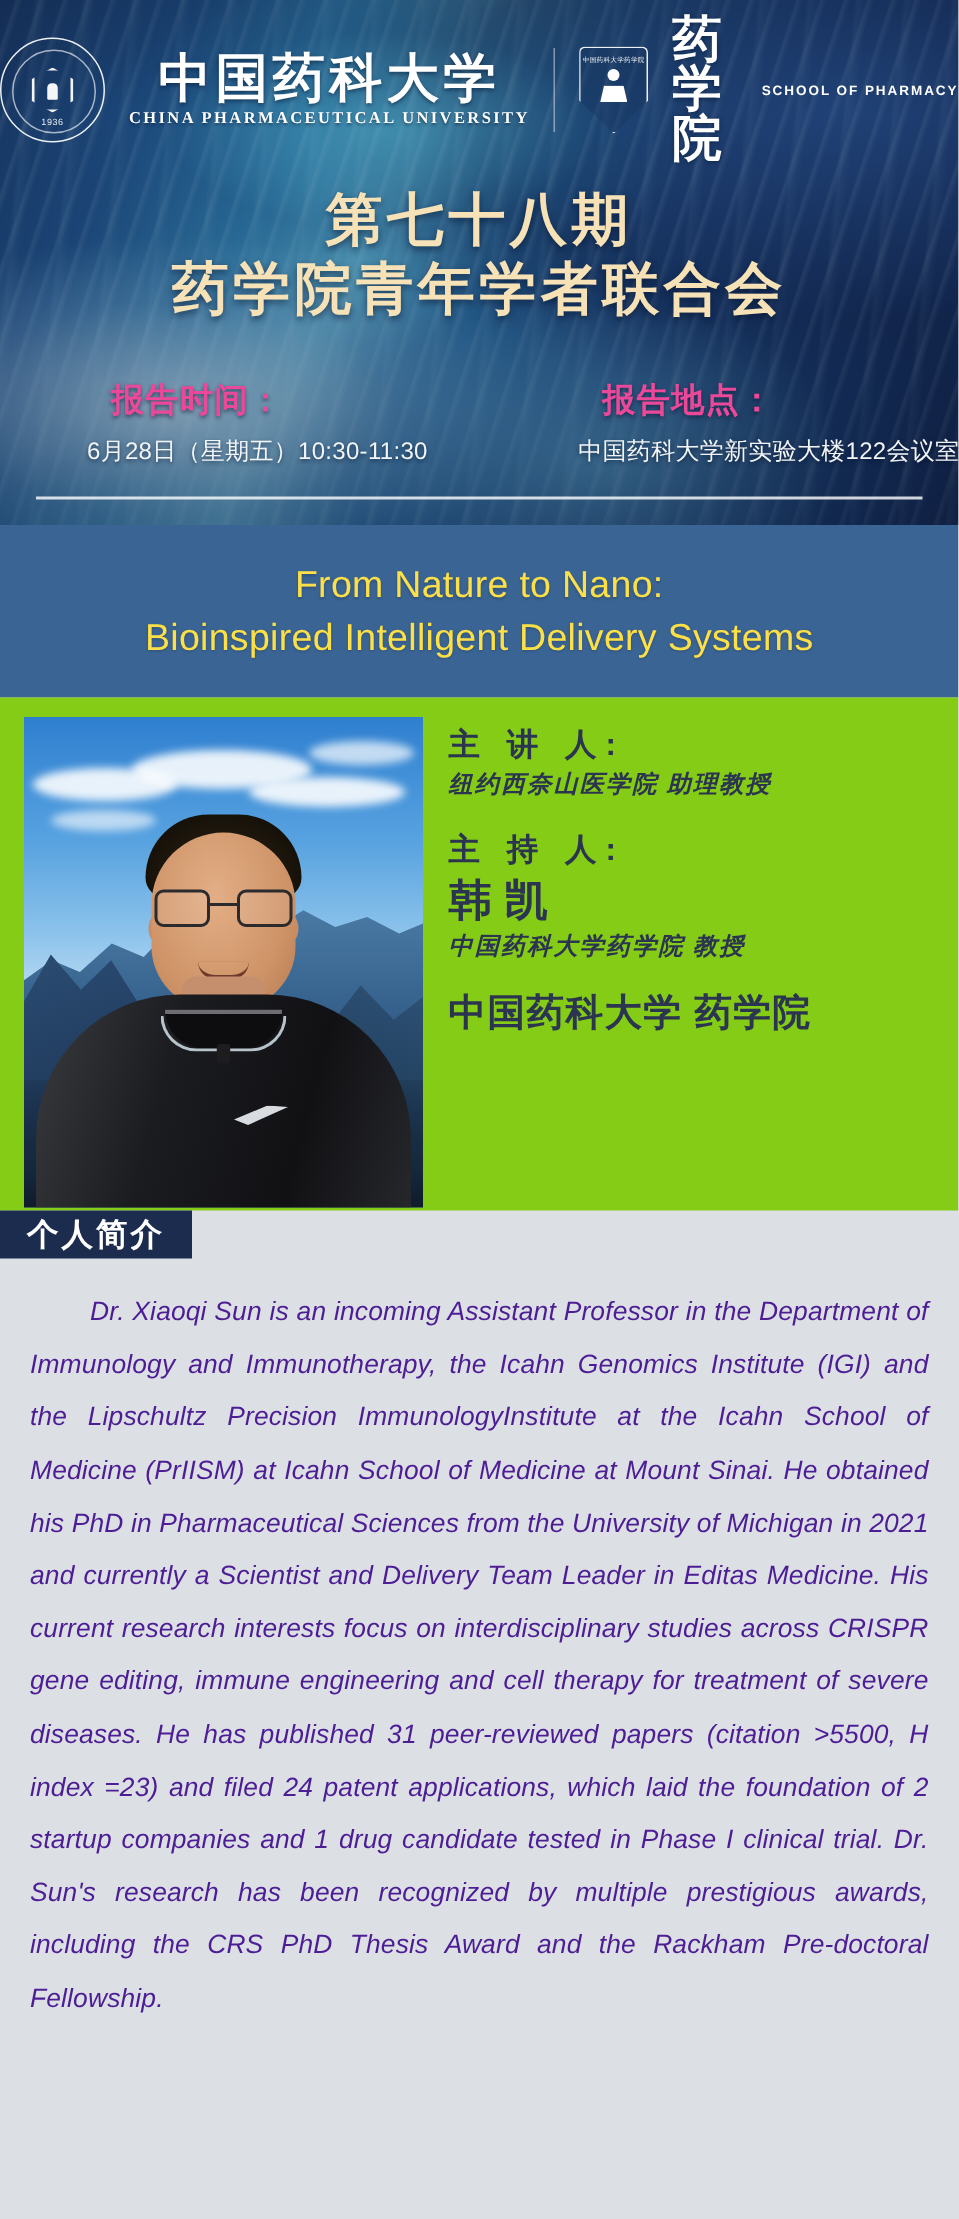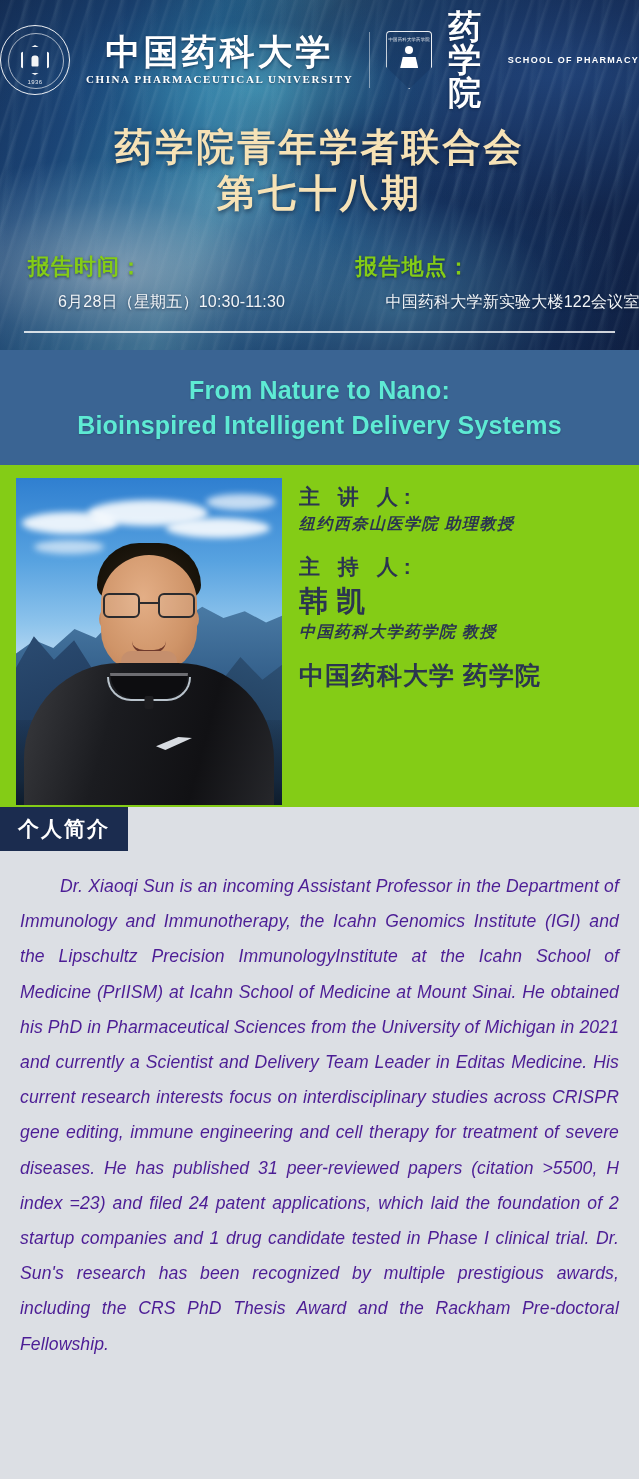--- a/index.html
+++ b/index.html
@@ -241,24 +241,25 @@
     left: 0;
     width: 639px;
     padding: 0 28px;
     display: flex;
   }
   .meta-col { width: 50%; }
   .meta-col.right { padding-left: 36px; }
   .meta-label {
     font-size: 22px;
     font-weight: 700;
-    color: #84cc16;
+    color: #ec4899;
     letter-spacing: 1px;
     line-height: 30px;
     text-shadow: 0 1px 3px rgba(5,18,45,0.6);
+    margin-left: 46px;
   }
   .meta-value {
     margin-top: 9px;
     font-size: 16px;
     font-weight: 400;
     color: #f2f5f8;
     letter-spacing: 0.2px;
     line-height: 22px;
     white-space: nowrap;
     text-shadow: 0 1px 3px rgba(5,18,45,0.6);
@@ -279,23 +280,23 @@
     width: 639px;
     height: 115px;
     background: #3a6493;
     display: flex;
     align-items: center;
     justify-content: center;
     padding: 0 6px;
   }
   .talk-title {
     text-align: center;
-    color: #5eead4;
+    color: #fde047;
     font-size: 25px;
-    font-weight: 700;
+    font-weight: 400;
     line-height: 35px;
     letter-spacing: 0.2px;
     text-shadow: 0 1px 2px rgba(0,0,0,0.2);
   }
 
   
   .speaker-section {
     position: relative;
     width: 639px;
     height: 342px;
@@ -507,21 +508,21 @@
     color: #2b3550;
     line-height: 34px;
     letter-spacing: 1px;
   }
 
   
   .bio-tag {
     position: relative;
     margin-left: 0;
     width: 128px;
-    height: 44px;
+    height: 32px;
     background: #1b2c4f;
     display: flex;
     align-items: center;
     justify-content: center;
   }
   .bio-tag-text {
     color: #ffffff;
     font-size: 21px;
     font-weight: 700;
     letter-spacing: 2px;
@@ -566,22 +567,22 @@
         <div class="shield-glyph"></div>
       </div>
 
       <div class="sop-name">
         <div class="sop-cn">药学院</div>
         <div class="sop-en">SCHOOL OF PHARMACY</div>
       </div>
     </div>
 
     <div class="event-title">
+      <div>第七十八期</div>
       <div>药学院青年学者联合会</div>
-      <div>第七十八期</div>
     </div>
 
     <div class="meta">
       <div class="meta-col">
         <div class="meta-label">报告时间：</div>
         <div class="meta-value">6月28日（星期五）10:30-11:30</div>
       </div>
       <div class="meta-col right">
         <div class="meta-label">报告地点：</div>
         <div class="meta-value">中国药科大学新实验大楼122会议室</div>

